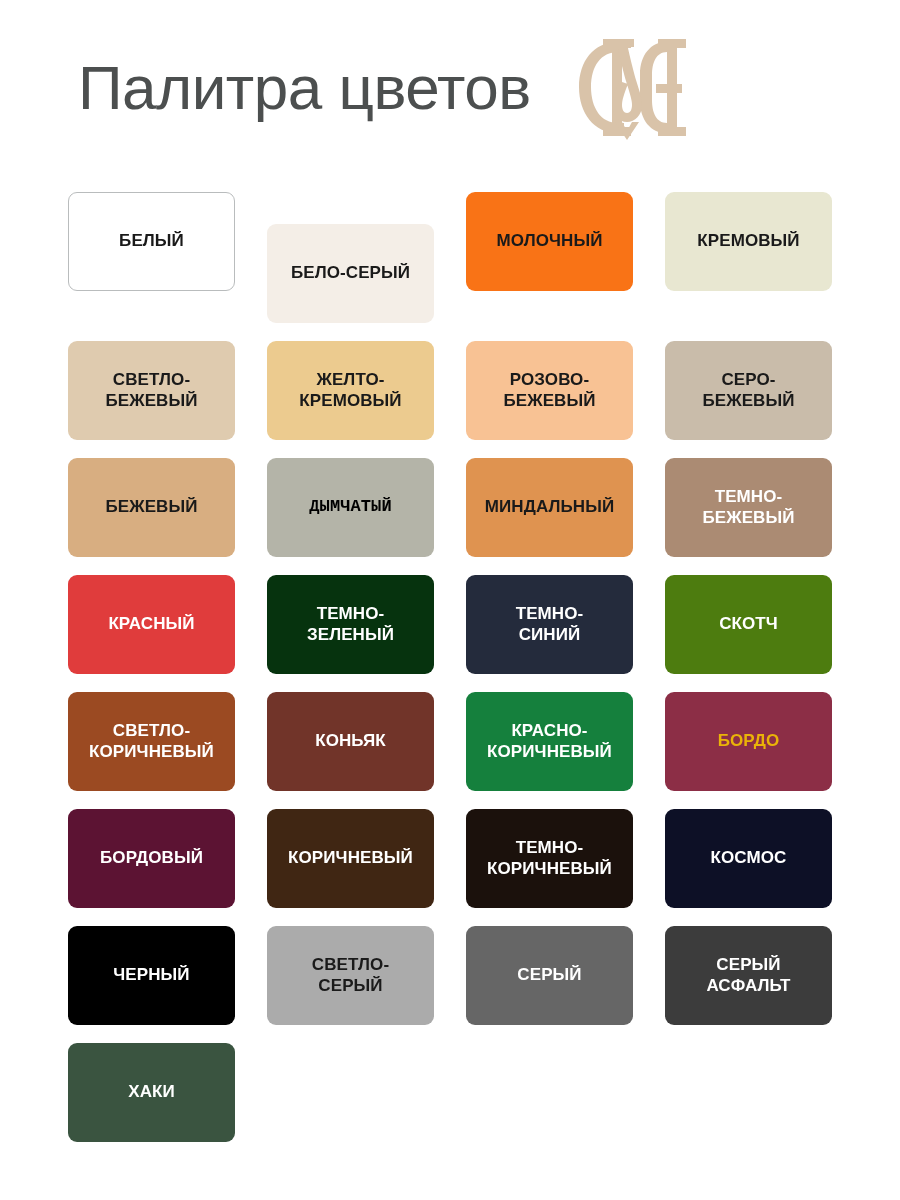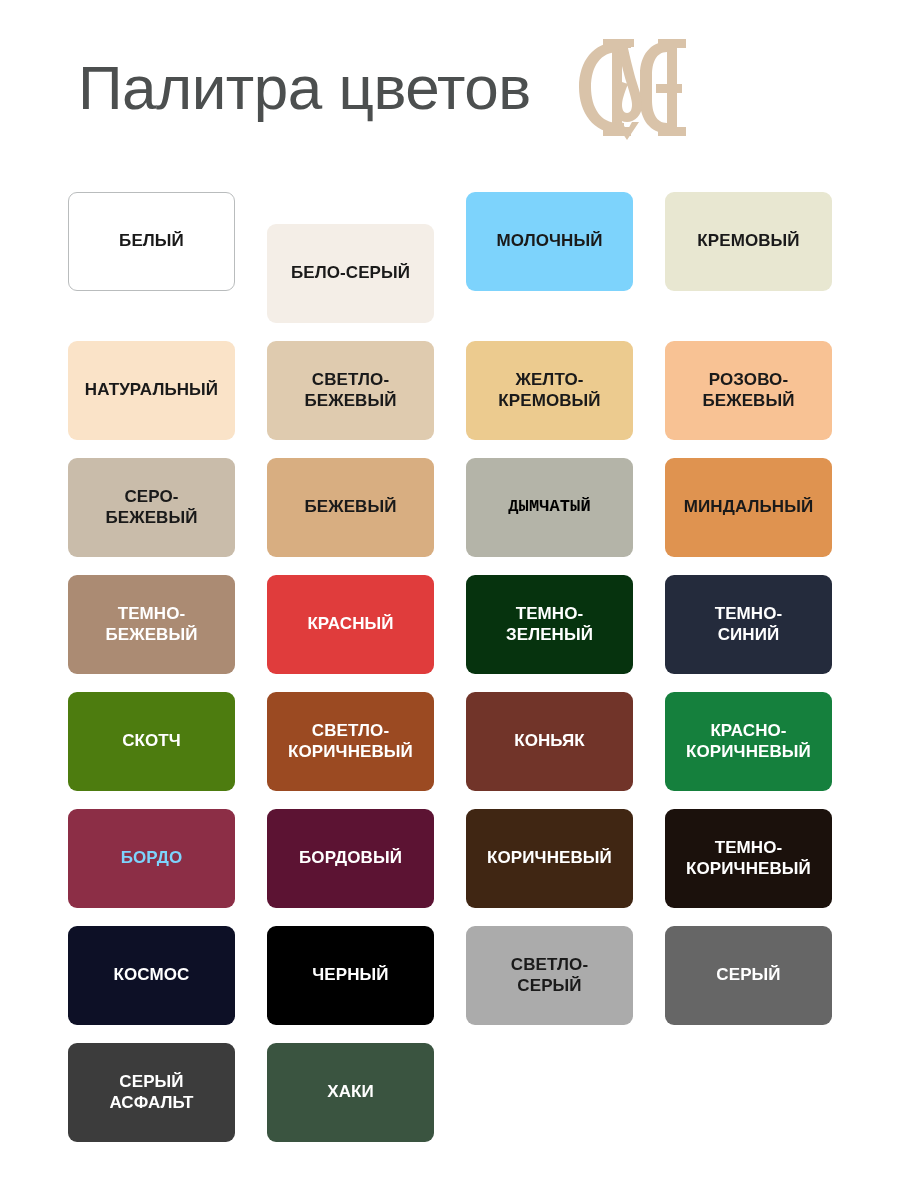--- a/index.html
+++ b/index.html
@@ -128,28 +128,25 @@
     </div>
   </div>
 
   <div class="grid" id="swatch-grid">
       <div class="swatch outlined" style="background: rgb(255, 255, 255);">
         <span class="swatch-label" style="color: rgb(26, 26, 26);">БЕЛЫЙ</span>
       </div>
       <div class="swatch" style="background: rgb(244, 238, 231); margin-top: 32px;">
         <span class="swatch-label" style="color: rgb(26, 26, 26);">БЕЛО-СЕРЫЙ</span>
       </div>
-      <div class="swatch" style="background: #7dd3fc;">
+      <div class="swatch" style="background: #f97316;">
         <span class="swatch-label" style="color: rgb(26, 26, 26);">МОЛОЧНЫЙ</span>
       </div>
       <div class="swatch" style="background: rgb(232, 231, 209);">
         <span class="swatch-label" style="color: rgb(26, 26, 26);">КРЕМОВЫЙ</span>
-      </div>
-      <div class="swatch" style="background: rgb(250, 227, 200);">
-        <span class="swatch-label" style="color: rgb(26, 26, 26);">НАТУРАЛЬНЫЙ</span>
       </div>
       <div class="swatch" style="background: rgb(223, 203, 175);">
         <span class="swatch-label" style="color: rgb(26, 26, 26);">СВЕТЛО-
 БЕЖЕВЫЙ</span>
       </div>
       <div class="swatch" style="background: rgb(236, 203, 143);">
         <span class="swatch-label" style="color: rgb(26, 26, 26);">ЖЕЛТО-
 КРЕМОВЫЙ</span>
       </div>
       <div class="swatch" style="background: rgb(248, 194, 148);">
@@ -192,21 +189,21 @@
 КОРИЧНЕВЫЙ</span>
       </div>
       <div class="swatch" style="background: rgb(113, 52, 41);">
         <span class="swatch-label" style="color: rgb(255, 255, 255);">КОНЬЯК</span>
       </div>
       <div class="swatch" style="background: #15803d;">
         <span class="swatch-label" style="color: rgb(255, 255, 255);">КРАСНО-
 КОРИЧНЕВЫЙ</span>
       </div>
       <div class="swatch" style="background: rgb(140, 46, 70);">
-        <span class="swatch-label" style="color: #7dd3fc;">БОРДО</span>
+        <span class="swatch-label" style="color: #eab308;">БОРДО</span>
       </div>
       <div class="swatch" style="background: rgb(92, 19, 51);">
         <span class="swatch-label" style="color: rgb(255, 255, 255);">БОРДОВЫЙ</span>
       </div>
       <div class="swatch" style="background: rgb(64, 38, 19);">
         <span class="swatch-label" style="color: rgb(255, 255, 255);">КОРИЧНЕВЫЙ</span>
       </div>
       <div class="swatch" style="background: rgb(27, 17, 12);">
         <span class="swatch-label" style="color: rgb(255, 255, 255);">ТЕМНО-
 КОРИЧНЕВЫЙ</span>

